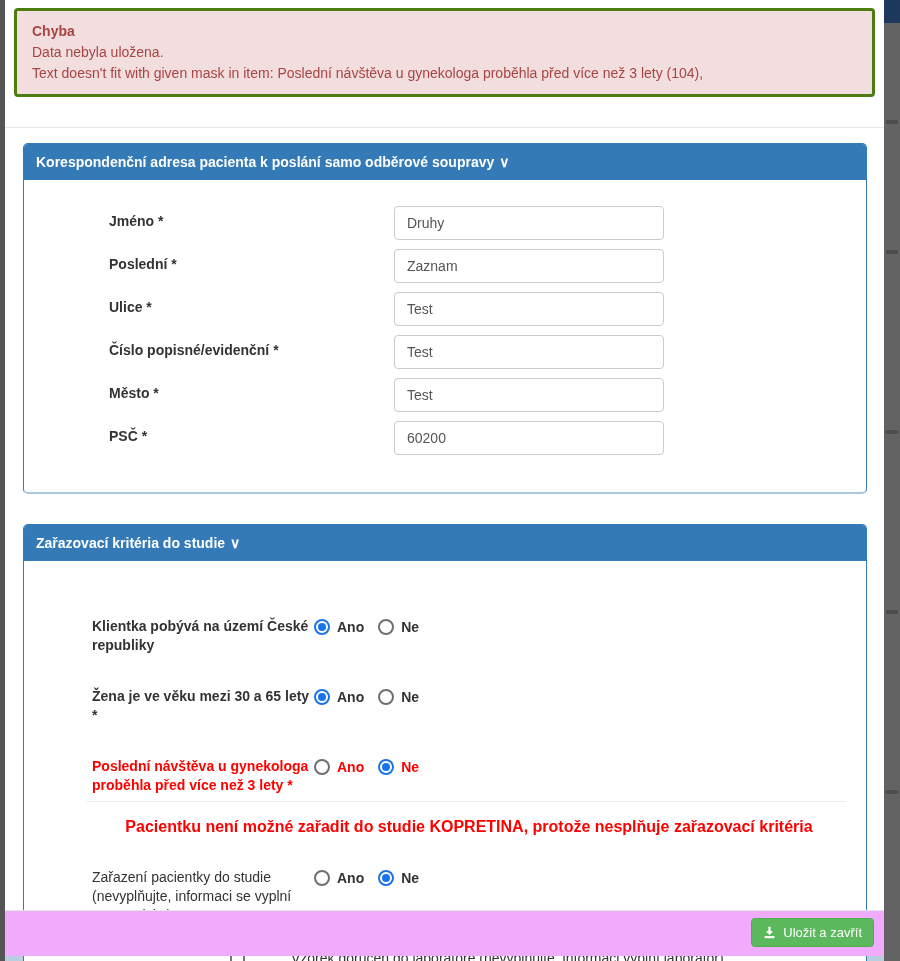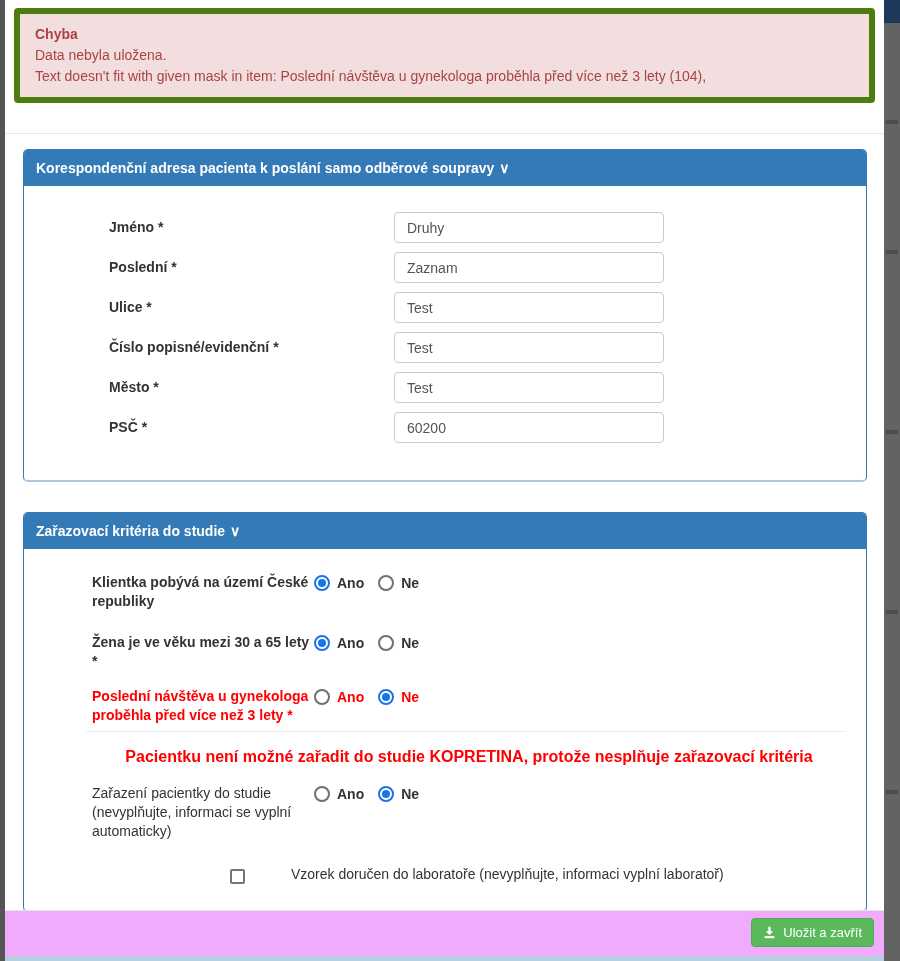--- a/index.html
+++ b/index.html
@@ -14,21 +14,21 @@
   .backdrop-right { position:absolute; right:0; top:0; width:16px; height:961px; background:#636363; z-index:0; }
   .backdrop-right .navy { position:absolute; top:0; left:0; right:0; height:23px; background:#1d3a5c; }
   .backdrop-right .mark { position:absolute; left:2px; right:2px; height:4px; background:#4d4d4d; }
   .backdrop-bottom { position:absolute; left:5px; right:16px; bottom:0; height:5px; background:#b7cfdf; z-index:0; }
 
   .modal { position:absolute; left:5px; top:0; right:16px; bottom:5px; background:#fff; z-index:1; }
 
   
   .alert {
     margin:8px 9px 0 9px; padding:10px 15px;
-    background:#f2dede; border:6px solid #4d7c0f; border-radius:4px;
+    background:#f2dede; border:3px solid #4d7c0f; border-radius:4px;
     color:#a94442; line-height:21px;
   }
   .alert-title { font-weight:bold; }
 
   .header-divider { margin-top:30px; border-bottom:1px solid #e8e8e8; height:0; }
 
   
   .panel {
     margin:15px 17px 0 18px;
     border:1px solid #337ab7; border-bottom:2px solid #a9c7e1;
@@ -41,27 +41,27 @@
     border-radius:4px 4px 0 0; cursor:pointer;
   }
   .panel-heading .chev { font-weight:bold; margin-left:5px; }
 
   
   .panel-body-address { padding:26px 20px 28px 68px; }
   .form-row { display:flex; margin-bottom:9px; }
   .form-row .f-label { width:285px; font-weight:bold; padding-top:7px; color:#333;margin-left:17px; }
   .form-row input {
     width:270px; height:31px; border:1px solid #ccc; border-radius:4px;
-    padding:5px 12px; font-family:"Liberation Sans",sans-serif;
+    padding:16px 12px; font-family:"Liberation Sans",sans-serif;
     font-size:14px; color:#555; outline:none; background:#fff;
   }
 
   
   .panel-body-criteria { padding:24px 20px 16px 68px; }
-  .q-row { display:flex; margin-bottom:22px; }
+  .q-row { display:flex; margin-bottom:22px;margin-top:32px; }
   .q-row.tight { margin-bottom:16px; }
   .q-row .q-label { width:222px; font-weight:bold; line-height:19px; color:#333; }
   .q-row.red .q-label { color:#f00; }
   .q-row .q-label.normal { font-weight:normal; }
   .q-options { display:flex; align-items:flex-start; padding-top:1px; }
   .radio {
     width:16px; height:16px; border-radius:50%; display:inline-block;
     border:2px solid #6f6f6f; background:#fff; position:relative; cursor:pointer;
     flex:none; margin-top:1px;
   }

